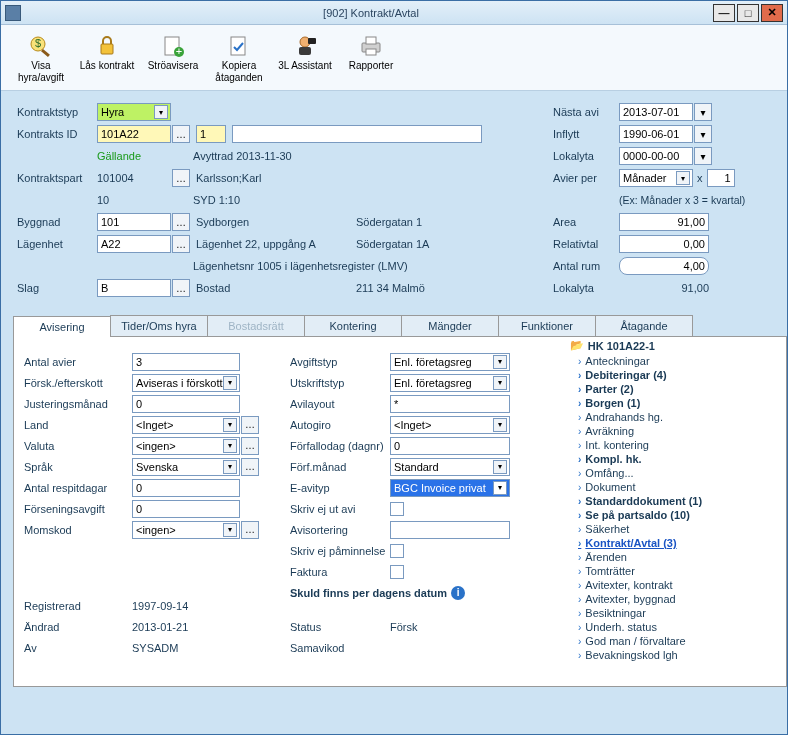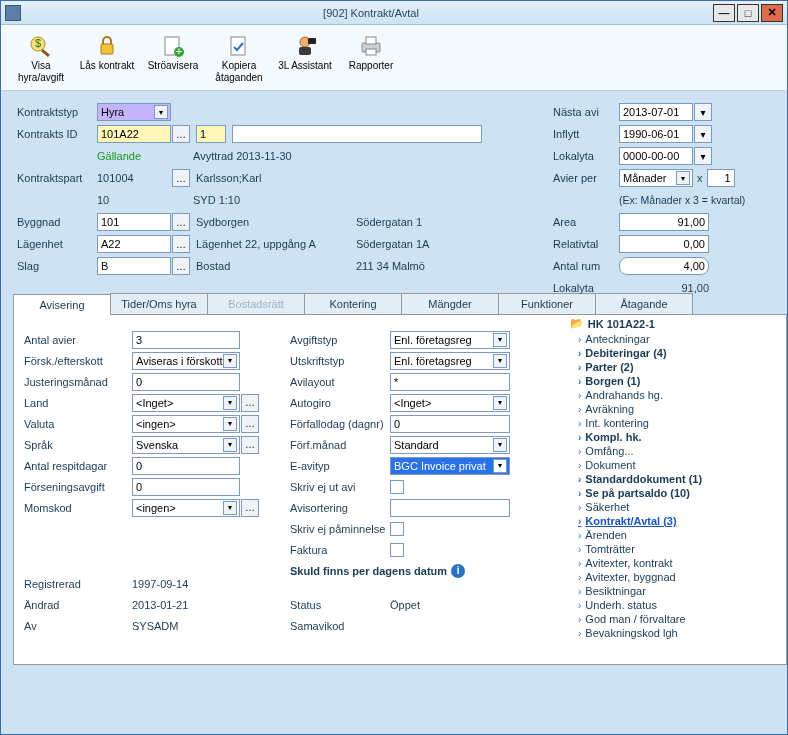--- a/index.html
+++ b/index.html
@@ -110,21 +110,21 @@
           <rect x="9" y="15" width="10" height="6" fill="#fff" stroke="#888"></rect>
         </svg>
       <div class="lbl">Rapporter</div>
     </div>
   </div>
 
   <div class="form">
 
     <div class="row">
       <span class="lab">Kontraktstyp</span>
-      <span class="sel yel" style="width:74px;background:#c4b5fd">
+      <span class="sel yel" style="width:74px;background:#bef264">
           <span>Hyra</span>
           <span class="dd">▾</span>
         </span>
     </div>
     <div class="row">
       <span class="lab">Kontrakts ID</span>
       <input class="inp yel" style="width: 74px;" value="101A22">
       <span class="minib">…</span>
       <input class="inp yel" style="width: 30px; margin-left: 6px;" value="1">
       <input class="inp" style="width: 250px; margin-left: 6px;">
@@ -151,20 +151,25 @@
       <span class="minib">…</span>
       <span class="plain" style="margin-left:6px;width:160px">Sydborgen</span>
       <span class="plain">Södergatan 1</span>
     </div>
     <div class="row">
       <span class="lab">Lägenhet</span>
       <input class="inp" style="width: 74px;" value="A22">
       <span class="minib">…</span>
       <span class="plain" style="margin-left:6px;width:160px">Lägenhet 22, uppgång A</span>
       <span class="plain">Södergatan 1A</span>
+    </div>
+    <div class="row">
+      <span class="lab"></span>
+        <span style="width:96px"></span>
+      <span class="plain">Lägenhetsnr 1005 i lägenhetsregister (LMV)</span>
     </div>
     <div class="row">
       <span class="lab">Slag</span>
       <input class="inp" style="width: 74px;" value="B">
       <span class="minib">…</span>
       <span class="plain" style="margin-left:6px;width:160px">Bostad</span>
       <span class="plain">211 34 Malmö</span>
     </div>
 
     <div class="rcol">
@@ -361,21 +366,21 @@
           <span class="plain">2013-01-21</span>
         </div>
       <div class="row">
           <span class="lab">Av</span>
           <span class="plain">SYSADM</span>
         </div>
     </div>
     <div class="formgrid" style="left:276px;top:279px">
       <div class="row">
           <span class="lab" style="width:100px">Status</span>
-          <span class="plain">Öppet</span>
+          <span class="plain">Försk</span>
         </div>
       <div class="row">
           <span class="lab" style="width:100px">Samavikod</span>
           <span class="plain"></span>
         </div>
     </div>
 
     <div class="sidepanel">
       <div class="tree-root">
         <span style="color:#e0a838">📂</span>

